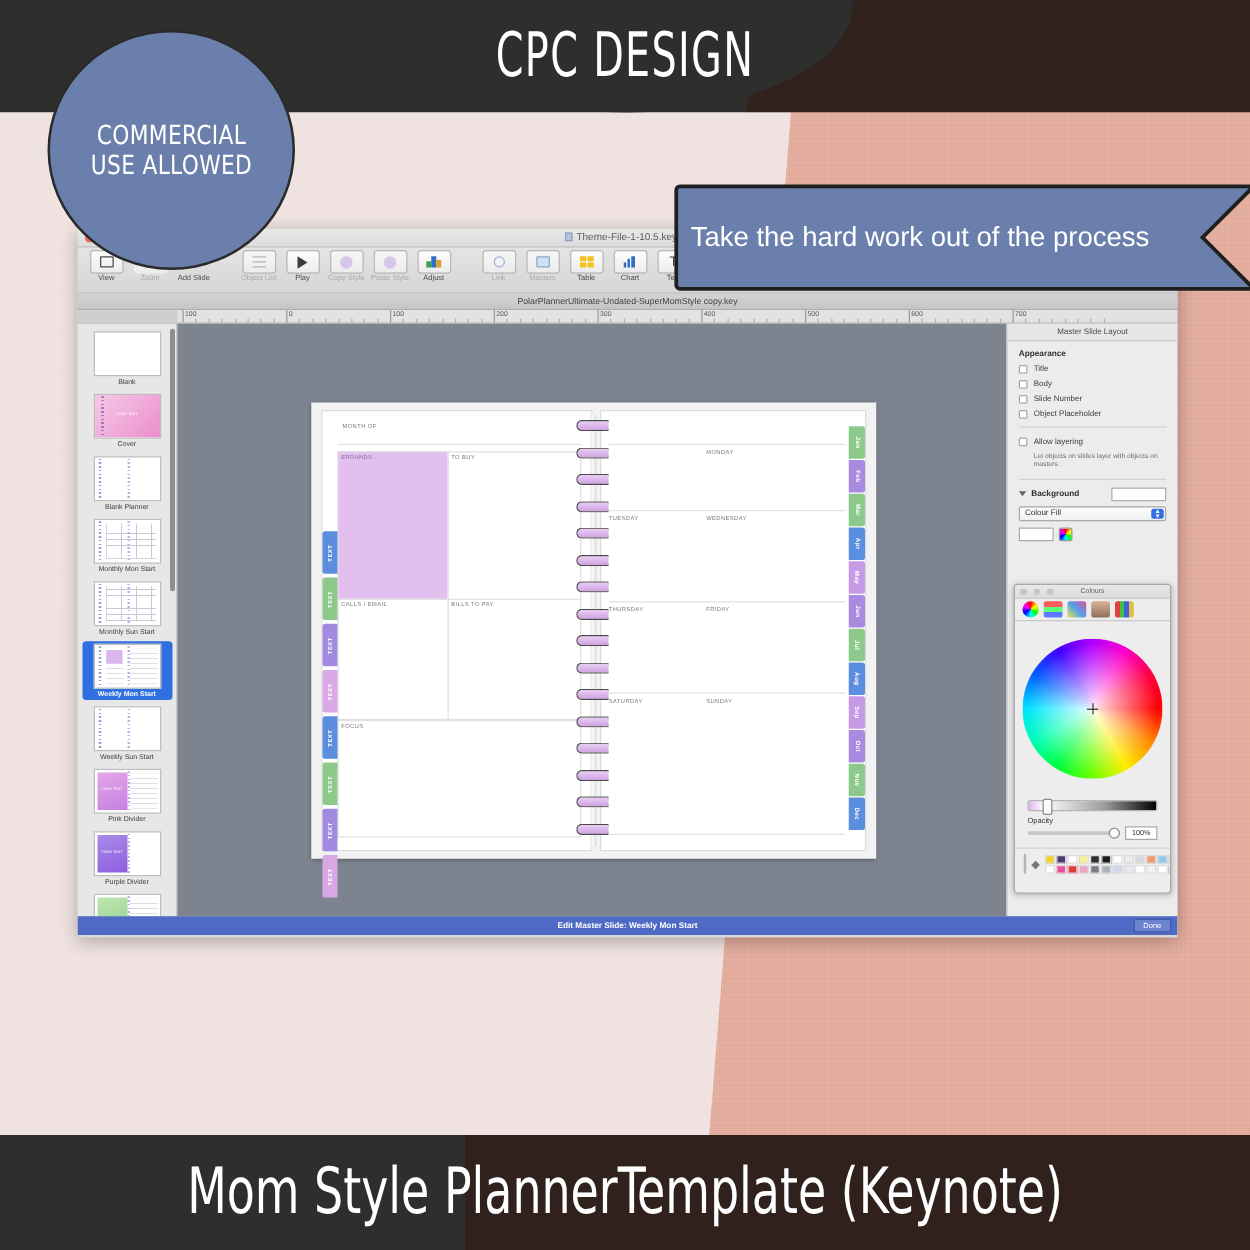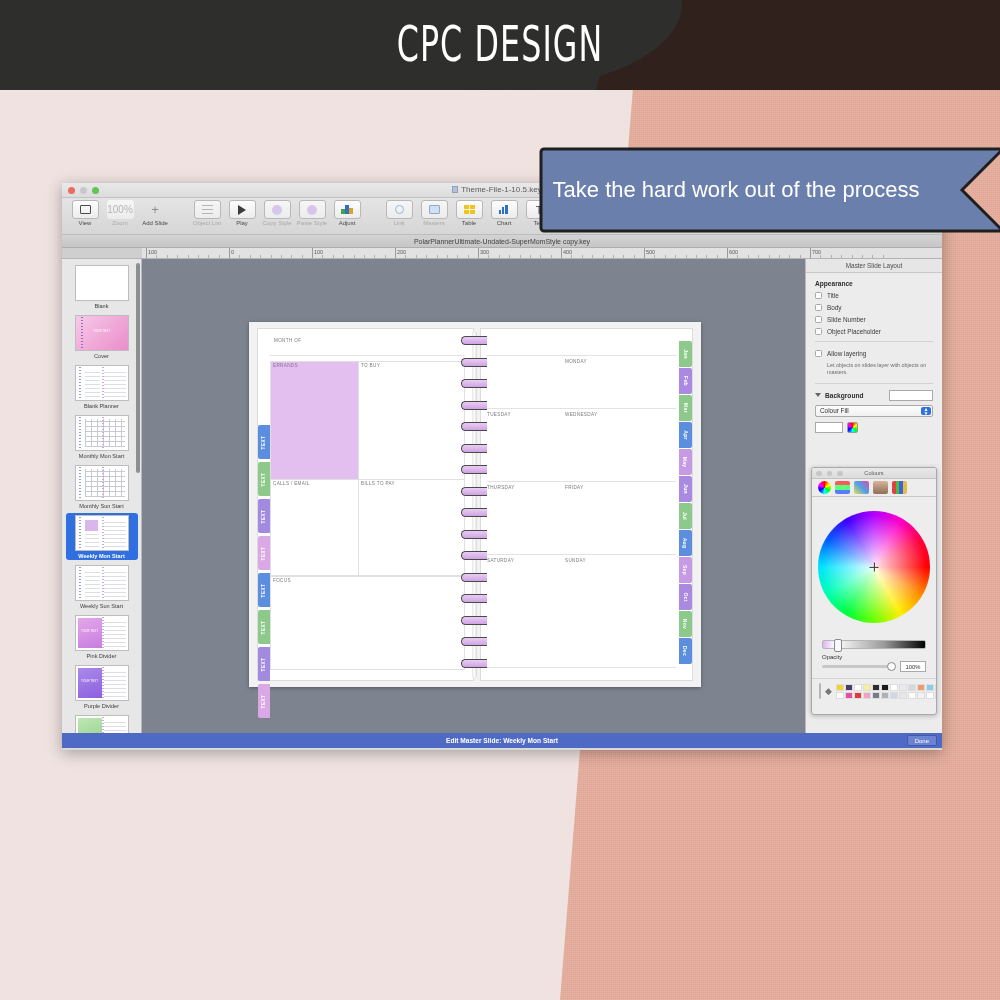--- a/index.html
+++ b/index.html
@@ -295,20 +295,26 @@
   <div class="bg-right"></div>
   <div class="bg-noise"></div>
 
   <div class="top-band">
     <div class="dark-a"></div>
     <div class="dark-b"></div>
   </div>
   <div class="scoop-circle"></div>
   <div class="brand-title">CPC DESIGN</div>
 
+  <div class="badge">
+    <div class="badge-inner">
+      <div>COMMERCIAL</div>
+      <div>USE ALLOWED</div>
+    </div>
+  </div>
 
   <div class="ribbon">
     <svg width="468" height="88" viewBox="0 0 468 88" style="position:absolute;inset:0;">
       <path d="M6,3 H465 L424,44 L465,85 H6 A3,3 0 0,1 3,82 V6 A3,3 0 0,1 6,3 Z" fill="#6a7fab" stroke="#1f1f1f" stroke-width="3"></path>
     </svg>
     <div class="ribbon-text">Take the hard work out of the process</div>
   </div>
 
   <div class="kn-window">
 
@@ -887,14 +893,19 @@
         </div>
       </div>
     </div>
 
     <div class="kn-status">
       <span class="st-txt">Edit Master Slide: Weekly Mon Start</span>
       <span class="kn-done">Done</span>
     </div>
   </div>
 
+  <div class="bottom-band">
+    <div class="dark-a"></div>
+    <div class="dark-b"></div>
+    <div class="bottom-title">Mom Style PlannerTemplate (Keynote)</div>
+  </div>
 
 </div>
 
 </body></html>

